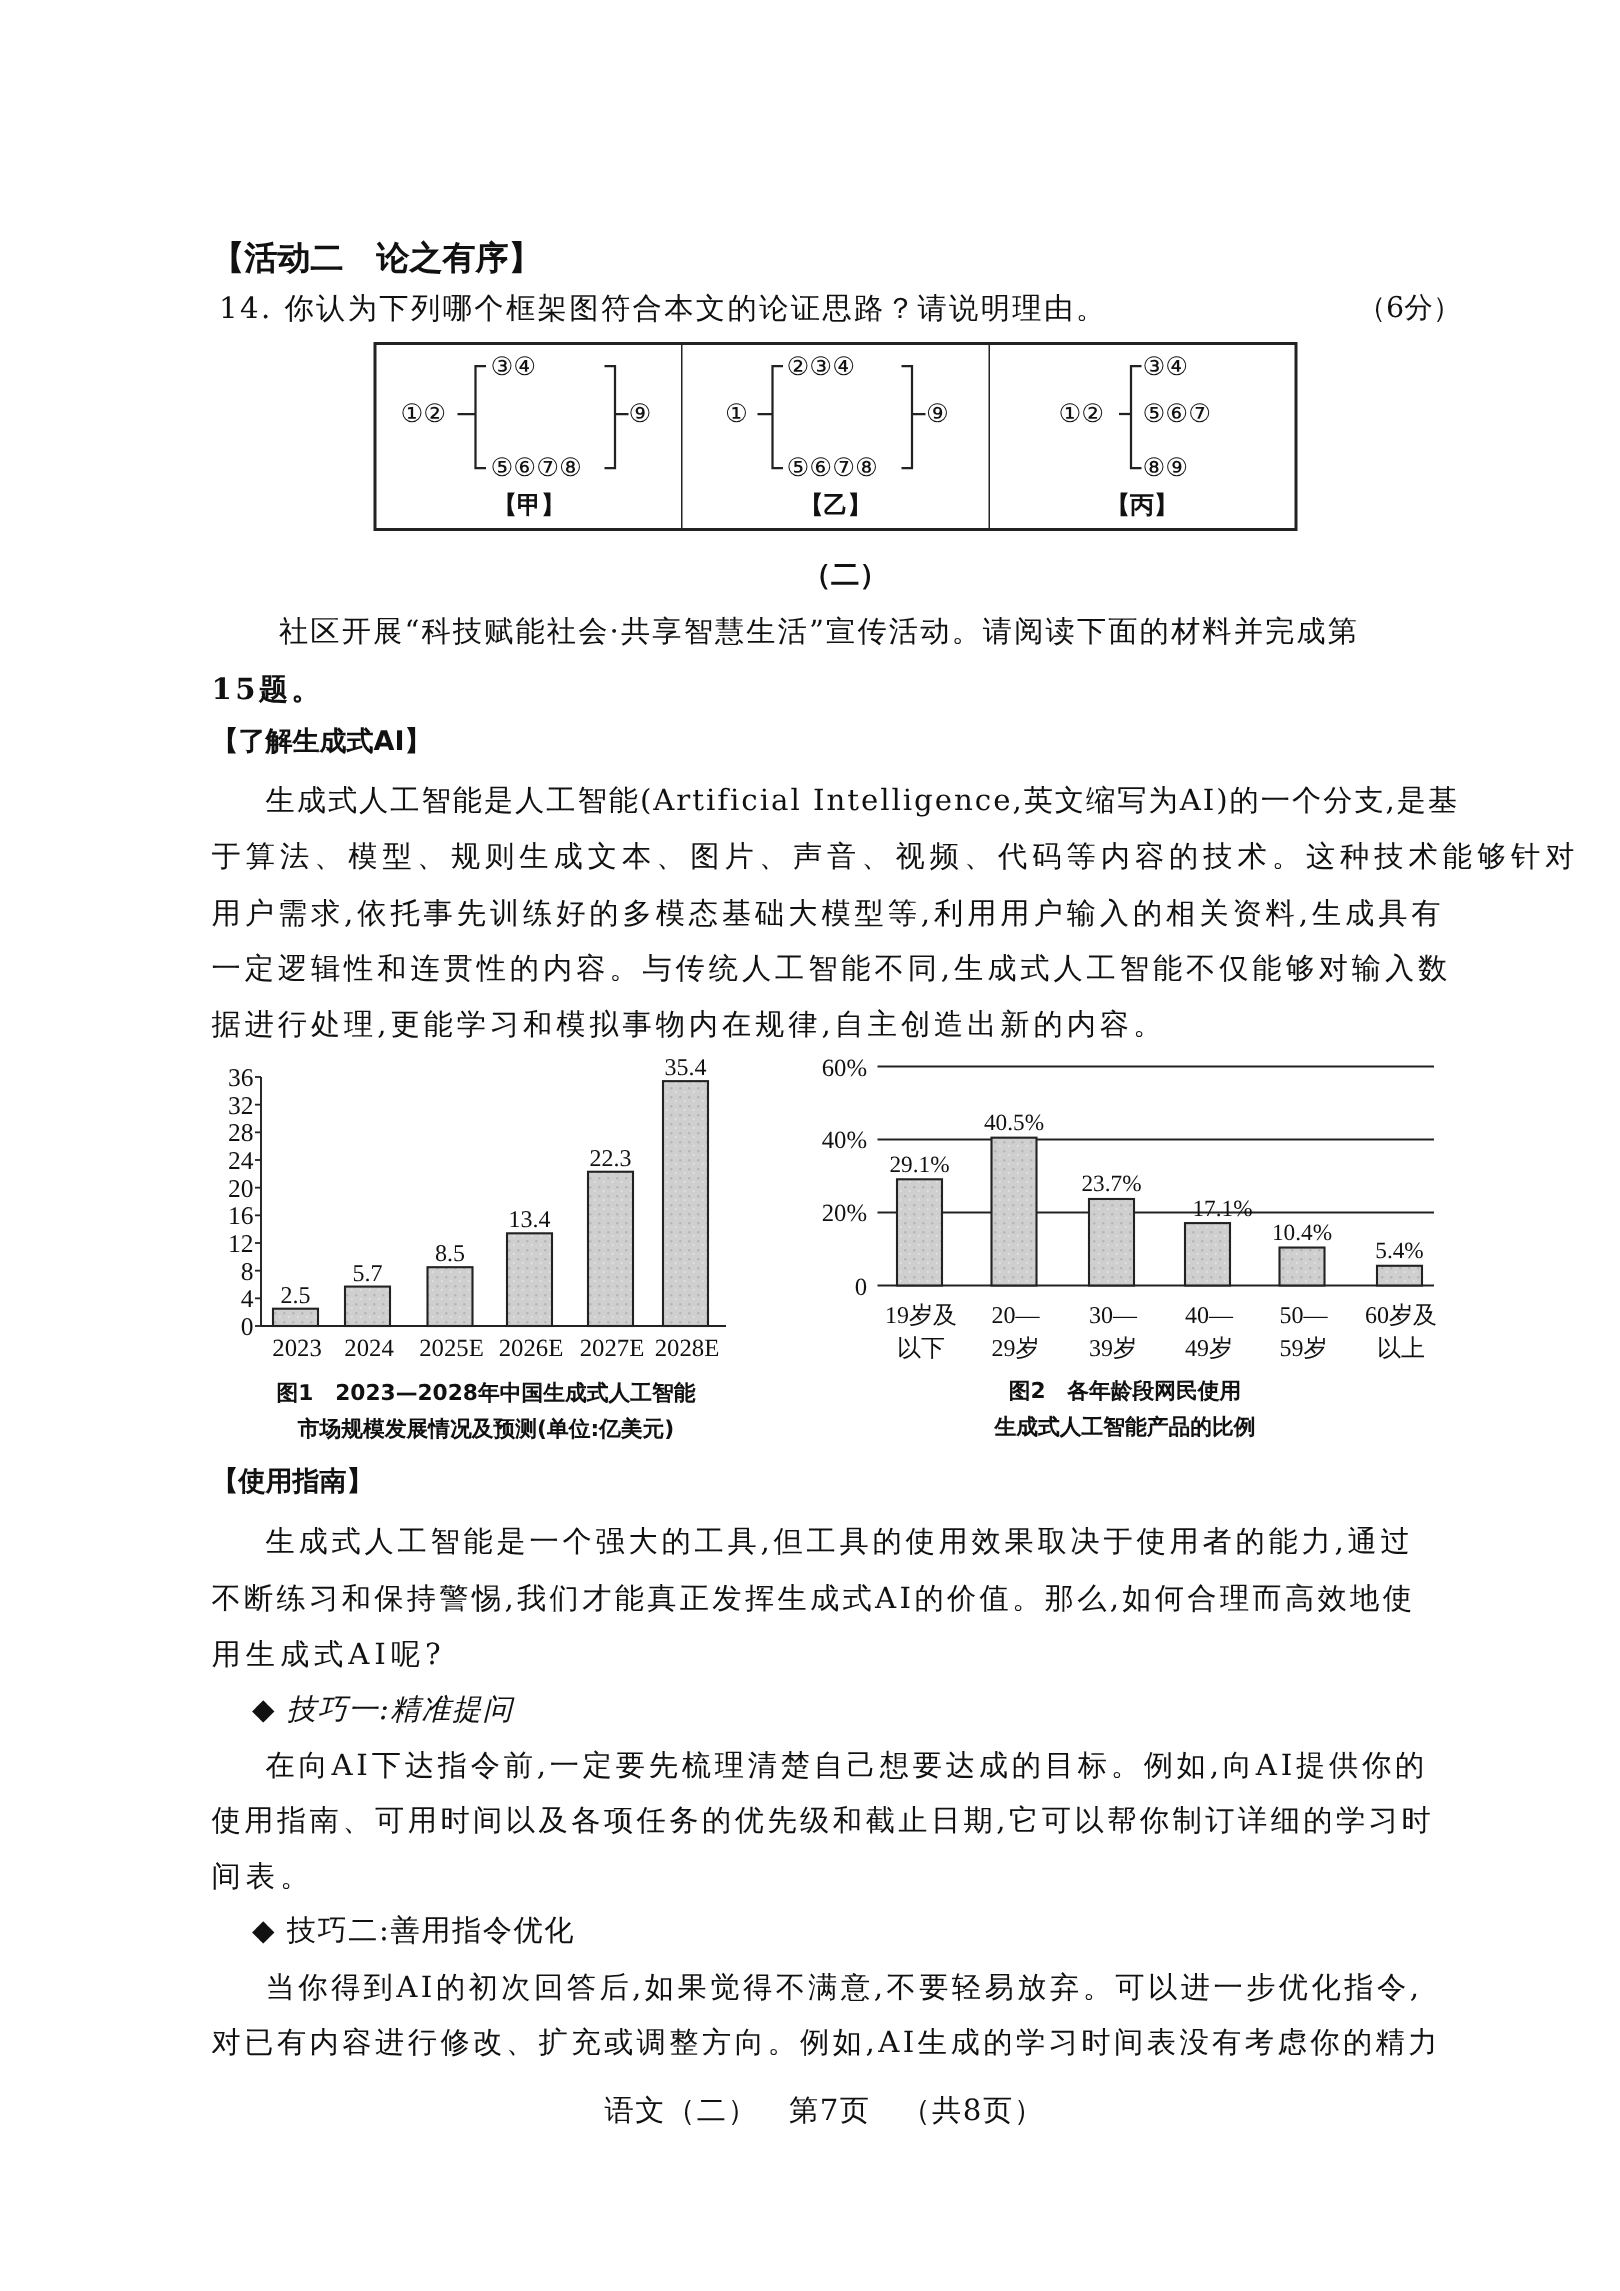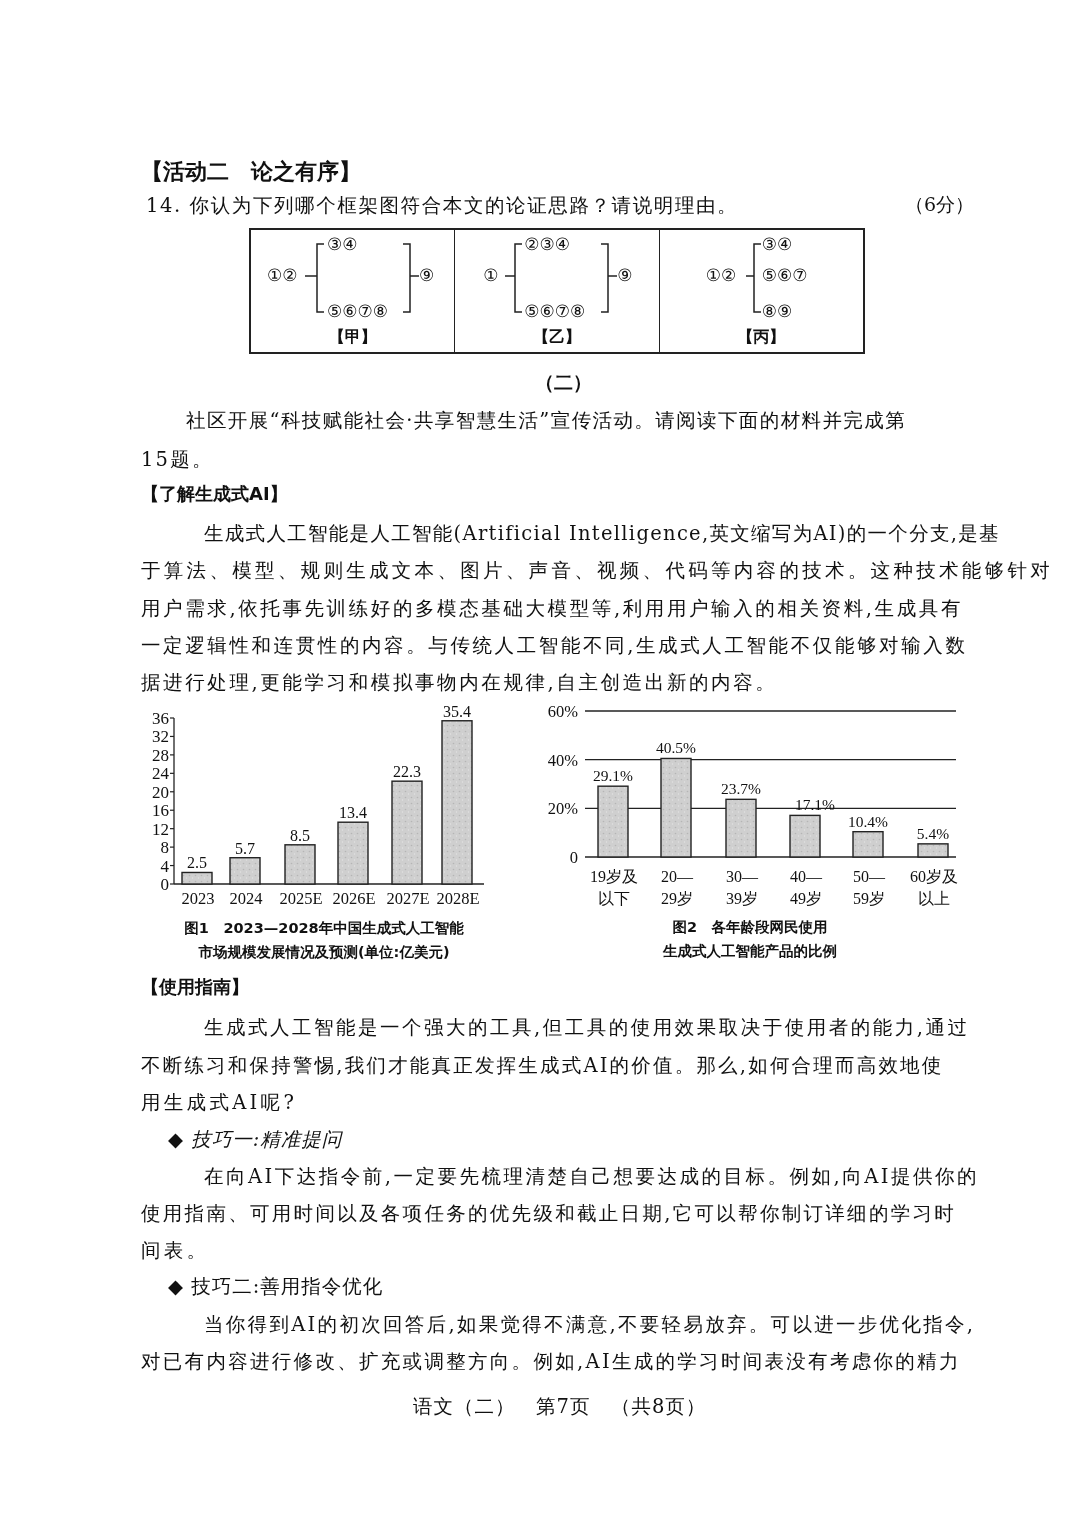--- a/index.html
+++ b/index.html
@@ -2,21 +2,21 @@
 <html><head>
 <meta charset="utf-8">
 <style>
   html,body{margin:0;padding:0;}
   body{width:1080px;height:1527px;background:#ffffff;position:relative;overflow:hidden;
        font-family:"DejaVu Serif","Liberation Serif",serif;color:#111;}
   .abs{position:absolute;}
   .t{font-size:19px;letter-spacing:2.2px;white-space:nowrap;}
   .h{font-family:"DejaVu Sans","Liberation Sans",sans-serif;font-size:18px;font-weight:bold;white-space:nowrap;}
   .para-line{position:absolute;left:141px;font-size:19.5px;letter-spacing:3.3px;white-space:nowrap;}
-  .indent{left:204px;}
+  .indent{left:177px;}
   .frame{position:absolute;left:249px;top:228px;width:616px;height:126px;border:2px solid #222;box-sizing:border-box;display:flex;}
   .cell{position:relative;flex:1;border-right:1.5px solid #222;}
   .cell:last-child{border-right:none;}
   .circ{position:absolute;font-size:17px;white-space:nowrap;}
   .cap{position:absolute;bottom:4px;left:0;right:0;text-align:center;font-family:"DejaVu Sans",sans-serif;font-size:16px;font-weight:bold;}
   .chart-cap{font-family:"DejaVu Sans",sans-serif;font-weight:bold;font-size:14.5px;text-align:center;white-space:nowrap;}
   svg text{font-family:"Liberation Serif","DejaVu Serif",serif;}
 </style>
 </head>
 <body>
@@ -62,21 +62,21 @@
     <span class="circ" style="left:102px;top:4px">③④</span>
     <span class="circ" style="left:102px;top:35px">⑤⑥⑦</span>
     <span class="circ" style="left:102px;top:71px">⑧⑨</span>
     <div class="cap">【丙】</div>
   </div>
 </div>
 
 <div class="abs h" style="left:535px;top:370px;font-size:19px;">（二）</div>
 
 <div class="abs t" style="left:186px;top:407px;font-size:19.5px;letter-spacing:1.4px;">社区开展“科技赋能社会·共享智慧生活”宣传活动。请阅读下面的材料并完成第</div>
-<div class="abs t" style="left:141px;top:446px;font-size:19.5px;">15题。</div>
+<div class="abs t" style="left:141px;top:446px;font-size:19.5px;font-weight:bold;">15题。</div>
 
 <div class="abs h" style="left:141px;top:482px;">【了解生成式AI】</div>
 <div class="para-line indent" style="top:520px;letter-spacing:1.3px;">生成式人工智能是人工智能(Artificial Intelligence,英文缩写为AI)的一个分支,是基</div>
 <div class="para-line" style="top:557px;">于算法、模型、规则生成文本、图片、声音、视频、代码等内容的技术。这种技术能够针对</div>
 <div class="para-line" style="top:595px;letter-spacing:2.6px;">用户需求,依托事先训练好的多模态基础大模型等,利用用户输入的相关资料,生成具有</div>
 <div class="para-line" style="top:632px;letter-spacing:2.6px;">一定逻辑性和连贯性的内容。与传统人工智能不同,生成式人工智能不仅能够对输入数</div>
 <div class="para-line" style="top:669px;letter-spacing:2.6px;">据进行处理,更能学习和模拟事物内在规律,自主创造出新的内容。</div>
 
 <svg class="abs" style="left:140px;top:700px" width="370" height="210">
   <defs>
@@ -183,21 +183,21 @@
 
 <div class="para-line" style="left:168px;top:1126px;letter-spacing:1px;font-style:italic;">◆ 技巧一:精准提问</div>
 <div class="para-line indent" style="top:1163px;letter-spacing:2.5px;">在向AI下达指令前,一定要先梳理清楚自己想要达成的目标。例如,向AI提供你的</div>
 <div class="para-line" style="top:1200px;letter-spacing:2.3px;">使用指南、可用时间以及各项任务的优先级和截止日期,它可以帮你制订详细的学习时</div>
 <div class="para-line" style="top:1237px;">间表。</div>
 
 <div class="para-line" style="left:168px;top:1273px;letter-spacing:1px;">◆ 技巧二:善用指令优化</div>
 <div class="para-line indent" style="top:1311px;letter-spacing:2.3px;text-align:right;">当你得到AI的初次回答后,如果觉得不满意,不要轻易放弃。可以进一步优化指令,</div>
 <div class="para-line" style="top:1348px;letter-spacing:2.3px;">对已有内容进行修改、扩充或调整方向。例如,AI生成的学习时间表没有考虑你的精力</div>
 
-<div class="abs t" style="left:403px;top:1393px;font-size:19.5px;letter-spacing:1px;margin-left:10px;">语文（二）　第7页　（共8页）</div>
+<div class="abs t" style="left:403px;top:1393px;font-size:19.5px;letter-spacing:1px;">语文（二）　第7页　（共8页）</div>
 
 <svg width="0" height="0" style="position:absolute">
   <defs>
     <pattern id="speck2" width="6" height="6" patternUnits="userSpaceOnUse">
       <rect width="6" height="6" fill="#cfcfcf"></rect>
     </pattern>
   </defs>
 </svg>
 
 </body></html>

